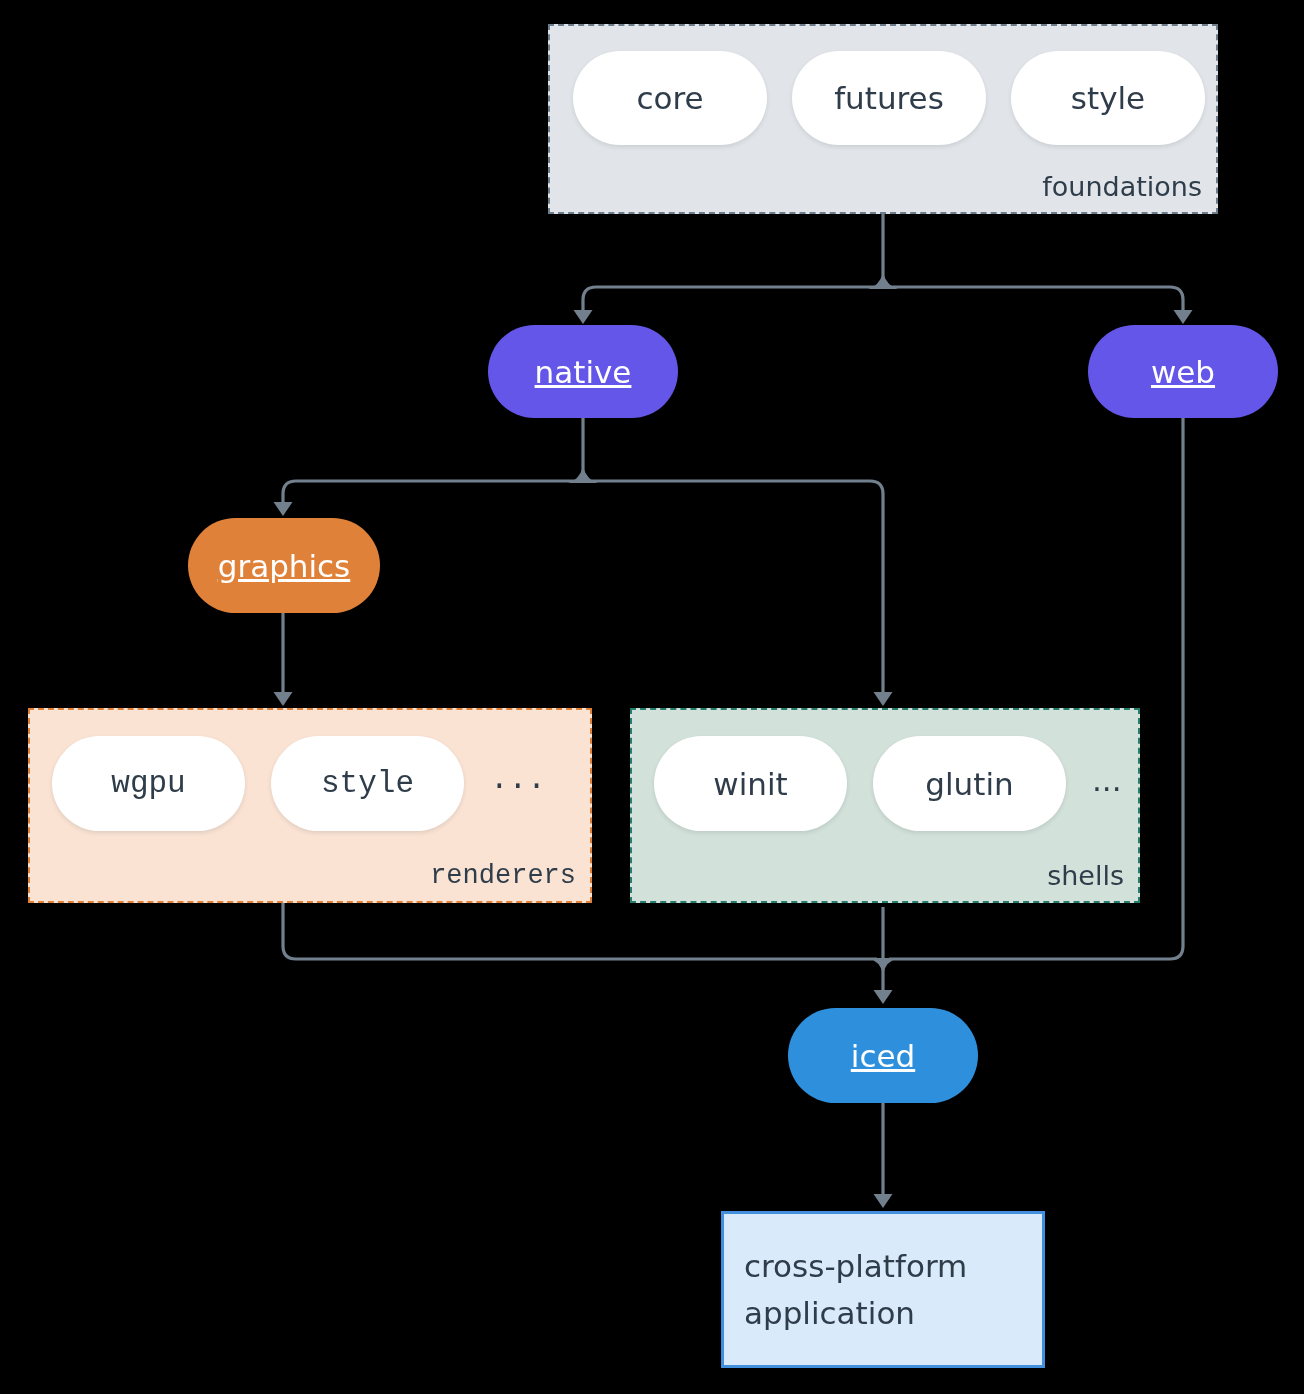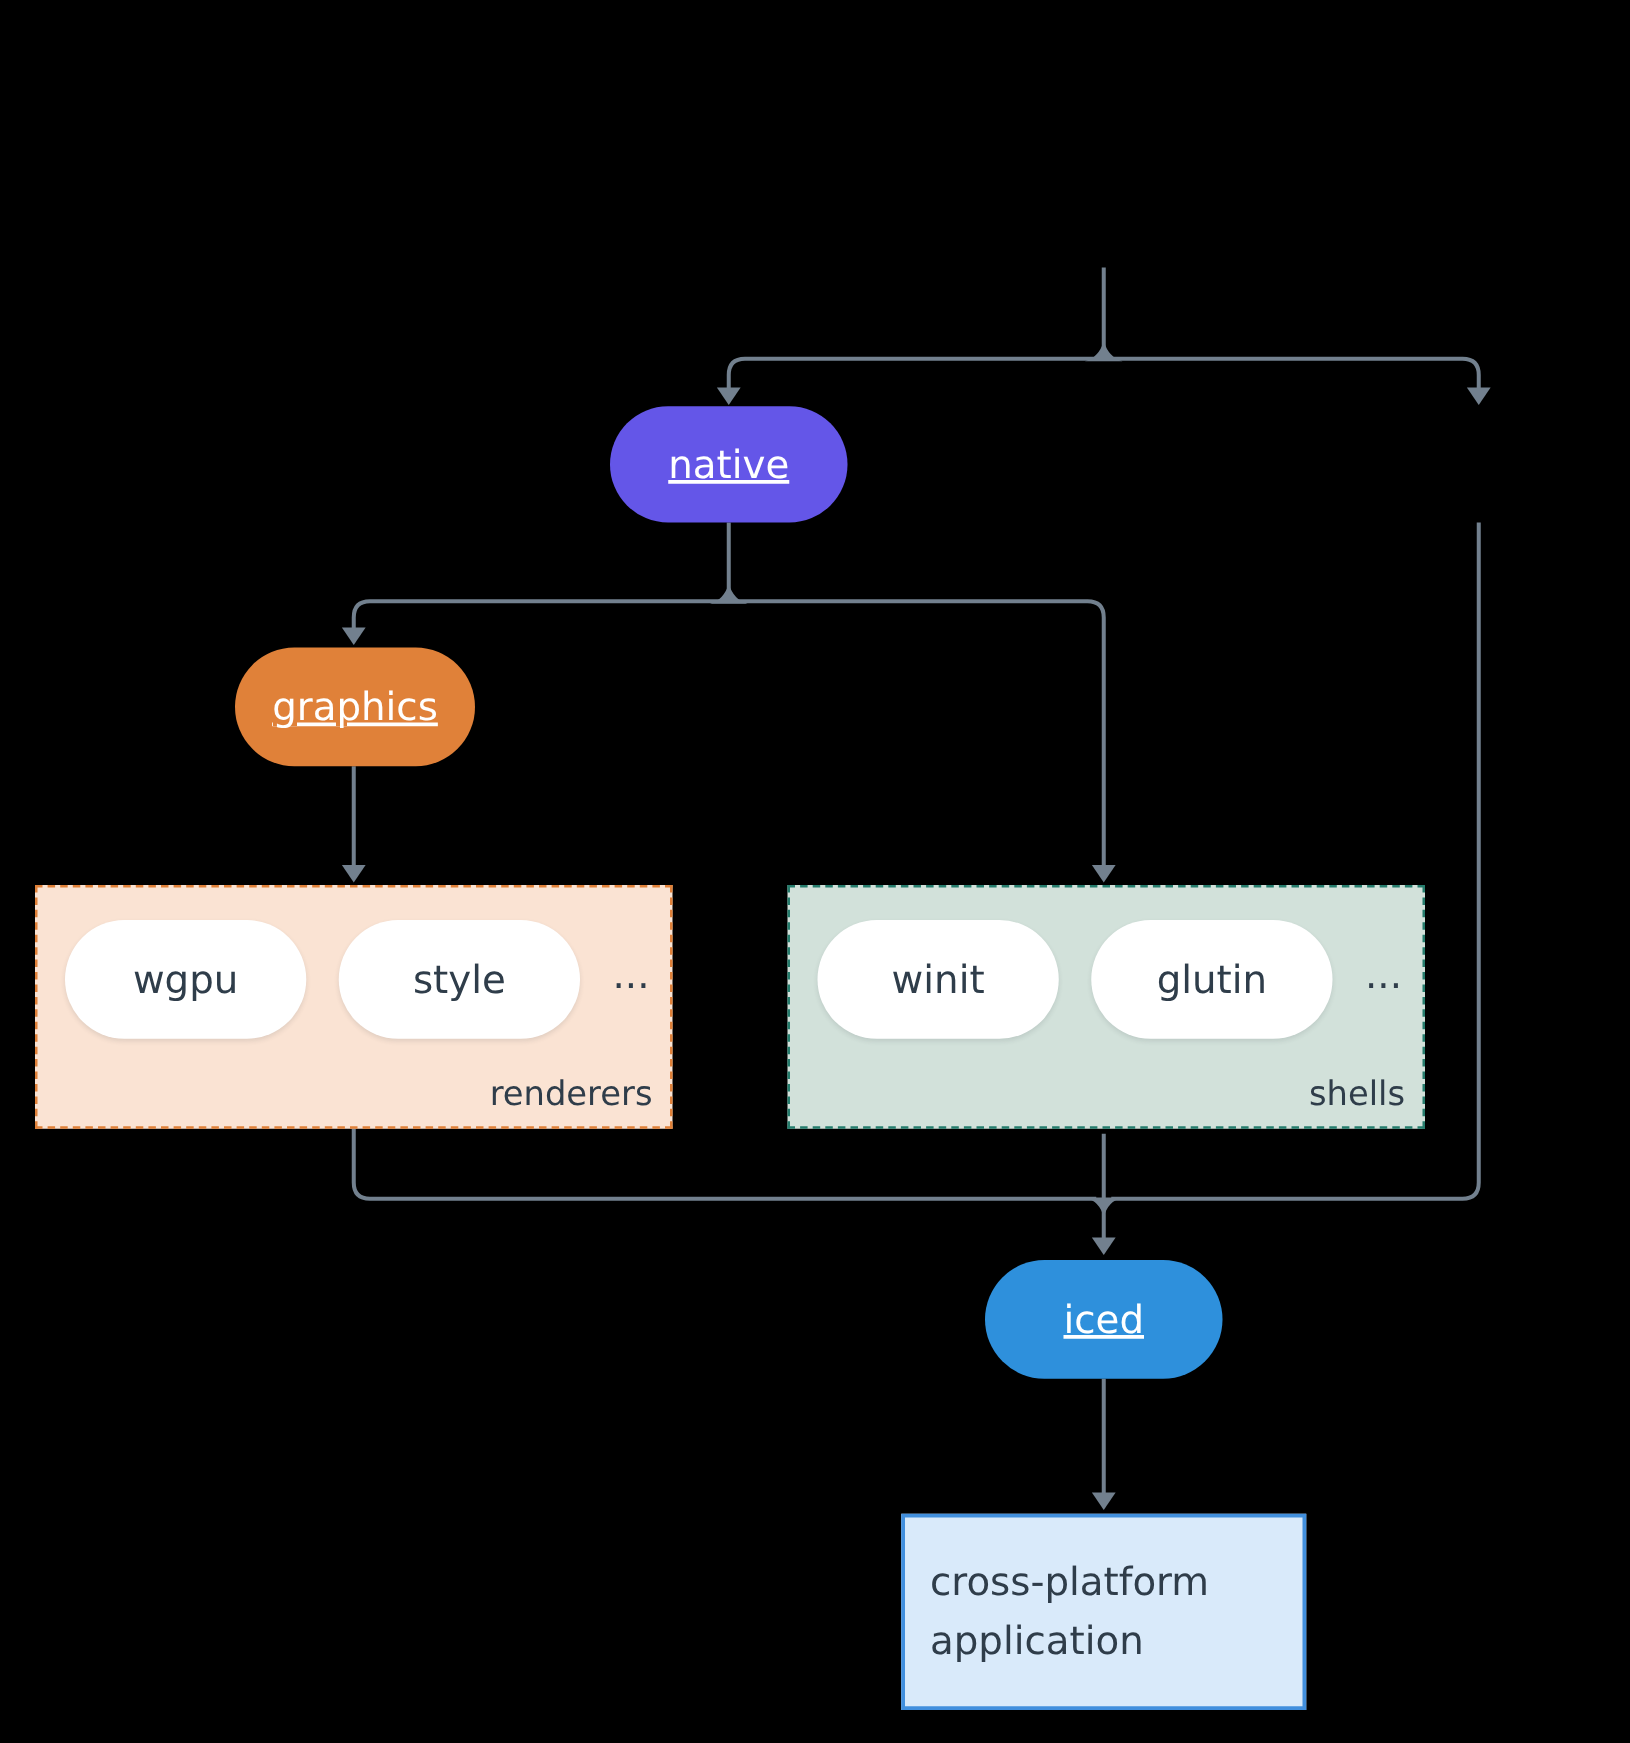--- a/index.html
+++ b/index.html
@@ -79,23 +79,24 @@
   .g-foundations {
     left: 548px; top: 24px;
     width: 670px; height: 190px;
     background: var(--foundations-bg, #e1e5e9);
     border: 2px dashed var(--foundations-border, #6e7d8b);
   }
   .g-foundations .pill-row { top: 25px; padding: 0 23px; gap: 25px; }
   .g-foundations .white-pill { width: 194px; height: 94px; }
   .g-renderers {
     left: 28px; top: 708px;
-    width: 510px; height: 195px;
+    width: 564px; height: 195px;
     background: var(--renderers-bg, #fae3d3);
     border: 2px dashed var(--renderers-border, #e08139);
+    font-family: Liberation Mono, monospace;
   }
   .g-shells {
     left: 630px; top: 708px;
     width: 510px; height: 195px;
     background: var(--shells-bg, #d2e1da);
     border: 2px dashed var(--shells-border, #267d6d);
     text-align: center;
   }
   .n-native {
     left: 488px; top: 325px; width: 190px; height: 93px;
@@ -147,22 +148,31 @@
     <path class="wire" d="M283 903 V946 Q283 959 296 959 H877"></path>
     <path class="wire" d="M1183 418 V946 Q1183 959 1170 959 H889"></path>
     <path class="wire" d="M883 907 V999"></path>
     <path class="solid" d="M868 958 Q880 961 883 974 Q886 961 898 958 Z"></path>
     <path class="solid" d="M883 1004 L873.5 990 L892.5 990 Z"></path>
 
     <path class="wire" d="M883 1103 V1199"></path>
     <path class="solid" d="M883 1208 L873.5 1194 L892.5 1194 Z"></path>
   </svg>
 
+  <div class="group g-foundations">
+    <div class="pill-row">
+      <div class="white-pill">core</div>
+      <div class="white-pill">futures</div>
+      <div class="white-pill">style</div>
+    </div>
+    <div class="group-label">foundations</div>
+  </div>
 
   <div class="node stadium n-native">native</div>
+  <div class="node stadium n-web">web</div>
 
   <div class="node stadium n-graphics">graphics</div>
 
   <div class="group g-renderers">
     <div class="pill-row">
       <div class="white-pill">wgpu</div>
       <div class="white-pill">style</div>
       <div class="more-dots">...</div>
     </div>
     <div class="group-label">renderers</div>

